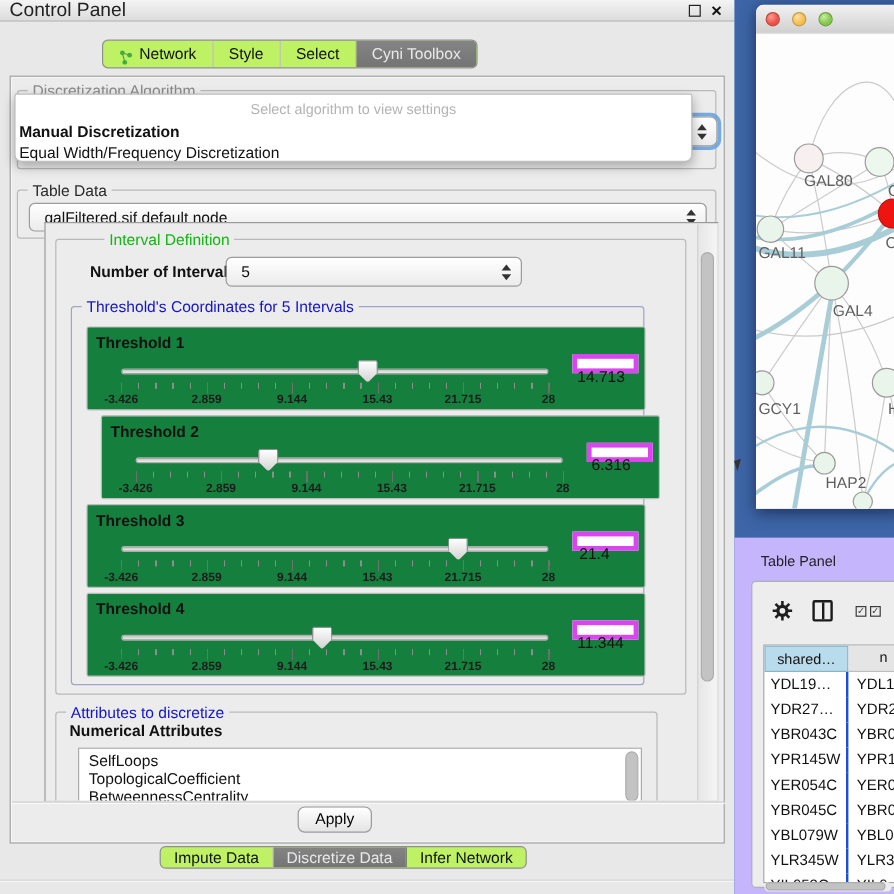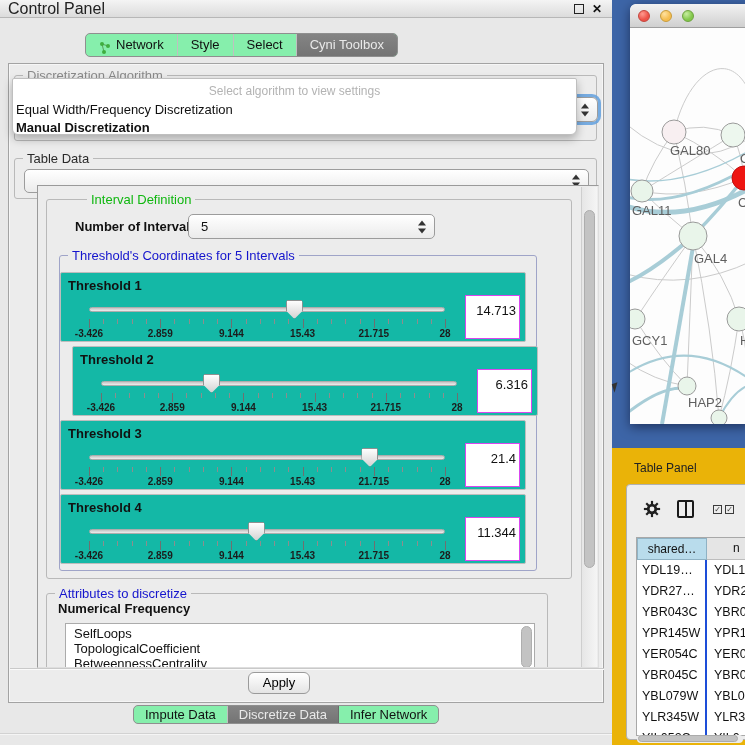--- a/index.html
+++ b/index.html
@@ -8,21 +8,21 @@
   .abs { position:absolute; }
 
   
   #control-panel { left:0; top:0; width:612px; height:745px; background:#e8e8e8; }
   #cp-titlebar { left:0; top:0; width:612px; height:18px;
     background:linear-gradient(#f4f4f4,#dcdcdc); border-bottom:1px solid #b7b7b7; }
   #cp-title { left:8px; top:0; font-size:16px; line-height:18px; color:#222; }
   #float-icon { left:574px; top:4px; width:10px; height:10px; border:1.5px solid #222; background:transparent; }
   #close-icon { left:592px; top:1px; font-size:12px; font-weight:bold; color:#111; line-height:16px; }
 
-  .seg-bar { display:flex; background:#86efac; border:1px solid #8f8f8f; border-radius:5px; overflow:hidden; font-size:13px; }
+  .seg-bar { display:flex; background:#bef264; border:1px solid #8f8f8f; border-radius:5px; overflow:hidden; font-size:13px; }
   .seg { padding:0 13px; line-height:22px; color:#111; border-right:1px solid #c0c0c0; display:flex; align-items:center; gap:5px; white-space:nowrap; }
   .seg:last-child { border-right:none; }
   .seg.sel { background:linear-gradient(#848484,#747474); color:#e9e9e9; border-right-color:#6b6b6b; }
   #top-tabs { left:85px; top:33px; height:24px; }
   #bottom-tabs { left:133px; top:705px; height:19px; }
   #bottom-tabs .seg { line-height:17px; padding:0 11px; }
 
   #main-panel { left:8px; top:63px; width:596px; height:640px; background:#ececec;
     border:1px solid #a3a3a3; box-shadow:inset 0 0 0 1px #f6f6f6; }
 
@@ -50,36 +50,36 @@
   .popup-item.b { font-weight:bold; }
 
   
   #scrollpane { left:28px; top:121px; width:562px; height:483px; background:#ececec;
     border:1px solid; border-color:#9a9a9a #dedede #dedede #9a9a9a; overflow:hidden; }
   #v-scrollbar { right:1px; top:1px; width:16px; height:480px; background:linear-gradient(to right,#e6e6e6,#f5f5f5);
     border-left:1px solid #cecece; }
   #v-thumb { left:2px; top:23px; width:11px; height:358px; background:#c3c3c3; border-radius:6px; border:1px solid #adadad; }
 
   
-  .thr-row { position:absolute; left:0; width:466px; height:70px; border:1px solid #bdbdbd; border-radius:2px; background:#14b8a6; }
+  .thr-row { position:absolute; left:12px; width:466px; height:70px; border:1px solid #bdbdbd; border-radius:2px; background:#15803d; }
   .thr-label { position:absolute; left:7px; top:5px; font-size:13px; font-weight:bold; color:#111; }
   .slider-track { position:absolute; left:28px; top:34px; width:356px; height:5px; border-radius:3px;
     background:linear-gradient(#c4c4c4,#ededed); border:1px solid #adadad; }
   .slider-thumb { position:absolute; top:27px; width:17px; height:19px;
     background:linear-gradient(#fefefe,#d4d4d4); border:1px solid #909090;
     clip-path:polygon(8% 0,92% 0,100% 12%,100% 55%,50% 100%,0 55%,0 12%); }
   .tickstrip { position:absolute; left:28px; top:46px; width:357px; height:9px; }
   .ticks-minor { position:absolute; left:0; top:0; width:100%; height:5px;
     background:repeating-linear-gradient(to right,#8d8d8d 0 1px,transparent 1px 14.24px); }
   .ticks-major { position:absolute; left:0; top:0; width:100%; height:9px;
     background:repeating-linear-gradient(to right,#6f6f6f 0 1px,transparent 1px 71.2px); }
   .slider-labels { position:absolute; left:28px; top:55px; width:357px; height:12px; }
   .slider-labels span { position:absolute; transform:translateX(-50%); font-size:10px; font-weight:bold; color:#1c1c1c; white-space:nowrap; }
-  .thr-value { position:absolute; left:404px; top:22px; width:55px; height:44px; background:#fff;
-    border:1px solid #d946ef; font-size:13px; text-align:right; line-height:30px; padding-right:3px; }
+  .thr-value { position:absolute; left:404px; top:22px; width:55px; height:16px; background:#fff;
+    border:4px solid #d946ef; font-size:13px; text-align:right; line-height:30px; padding-right:20px; }
 
   
   #attr-list { position:absolute; left:18px; top:29px; width:470px; height:160px; background:#fff; border:1px solid #ababab; padding-top:2px; }
   .attr-item { font-size:13px; line-height:15px; padding-left:8px; color:#111; }
   #attr-scroll-thumb { position:absolute; left:455px; top:2px; width:11px; height:42px; background:#c3c3c3; border-radius:6px; border:1px solid #aeaeae; }
 
   #apply-sep { left:1px; top:604px; width:594px; height:2px; border-top:1px solid #c9c9c9; border-bottom:1px solid #fafafa; position:absolute; }
   #apply-btn { left:239px; top:608px; width:62px; height:22px; background:linear-gradient(#ffffff,#e4e4e4);
     border:1px solid #9a9a9a; border-radius:6px; font-size:13px; text-align:center; line-height:20px; }
   #cp-bottom-line { left:0; top:733px; width:612px; height:2px; border-top:1px solid #d2d2d2; border-bottom:1px solid #f5f5f5; }
@@ -91,21 +91,21 @@
   #net-titlebar { left:0; top:0; width:100%; height:24px; background:linear-gradient(#f2f2f2,#d0d0d0);
     border-bottom:1px solid #9f9f9f; border-radius:6px 0 0 0; position:absolute; }
   .tlight { position:absolute; top:6px; width:12px; height:12px; border-radius:50%; }
   #tl-red   { left:8px;  background:radial-gradient(circle at 35% 30%,#ff9a8f,#ed5248 60%); border:1px solid #c2443c; }
   #tl-yellow{ left:30px; background:radial-gradient(circle at 35% 30%,#ffe2a0,#f5bd4f 60%); border:1px solid #c79b3b; }
   #tl-green { left:52px; background:radial-gradient(circle at 35% 30%,#c7eda0,#83c84b 60%); border:1px solid #6da23f; }
   #net-content { left:0; top:25px; width:120px; height:395px; position:absolute; background:#fdfdfd; }
   #net-svg text { font-family:"Liberation Sans",sans-serif; font-size:13px; fill:#5f5f5f; }
 
   
-  #table-section { left:0px; top:448px; width:133px; height:297px; background:#eab308; position:absolute; }
+  #table-section { left:0px; top:448px; width:133px; height:297px; background:#c4b5fd; position:absolute; }
   #tp-title { left:22px; top:13px; font-size:12px; color:#222; position:absolute; }
   #tp-box { left:14px; top:36px; width:125px; height:256px; background:#ededed; border:1px solid #b0b0b0; border-radius:4px; position:absolute; }
   #tp-gear { left:16px; top:15px; width:18px; height:18px; position:absolute; }
   #tp-cols { left:50px; top:15px; width:17px; height:18px; border:2px solid #1a1a1a; border-radius:2px; position:absolute; }
   #tp-cols::after { content:""; position:absolute; left:50%; top:0; width:2px; height:100%; background:#1a1a1a; transform:translateX(-50%); }
   .mini-check { position:absolute; top:20px; width:9px; height:9px; border:1.5px solid #3b3b3b; font-size:8px; line-height:7px; text-align:center; color:#3b3b3b; }
   #chk1 { left:86px; } #chk2 { left:98px; }
 
   #tp-table { left:9px; top:52px; width:118px; height:199px; background:#fff; border:1px solid #a8a8a8; position:absolute; overflow:hidden; }
   #tp-header { display:flex; height:22px; font-size:12px; }
@@ -164,20 +164,21 @@
     <div class="group" style="left:5px; top:11px; width:583px; height:66px;">
       <span class="group-label lbl-gray">Discretization Algorithm</span>
       <div id="algo-combo" class="combo">
         <span class="stepper"></span>
       </div>
     </div>
 
     <div class="group" style="left:5px; top:78px; width:583px; height:41px;margin-top:16px;">
       <span class="group-label" style="color:#2a2a2a;">Table Data</span>
       <div class="combo" style="left:9px; top:10px; width:565px; height:24px; line-height:23px;">
+        <span>galFiltered.sif default node</span>
         <span class="stepper"></span>
       </div>
     </div>
 
     <div id="scrollpane" class="abs">
 
       <div class="group" style="left:8px; top:13px; width:526px; height:380px;">
         <span class="group-label lbl-green">Interval Definition</span>
 
         <span class="abs" style="left:28px; top:19px; font-size:13px; font-weight:bold;">Number of Intervals</span>
@@ -262,42 +263,42 @@
                 <span style="left: 284.8px;">21.715</span>
                 <span style="left: 356px;">28</span>
               </div>
             <div class="thr-value">11.344</div>
           </div>
         </div>
       </div>
 
       <div class="group" style="left:8px; top:407px; width:502px; height:200px;">
         <span class="group-label lbl-blue">Attributes to discretize</span>
-        <span class="abs" style="left:11px; top:7px; font-size:13px; font-weight:bold;">Numerical Frequency</span>
+        <span class="abs" style="left:11px; top:7px; font-size:13px; font-weight:bold;">Numerical Attributes</span>
         <div id="attr-list">
           <div id="attr-scroll-thumb"></div>
         <div class="attr-item">SelfLoops</div>
             <div class="attr-item">TopologicalCoefficient</div>
             <div class="attr-item">BetweennessCentrality</div>
           </div>
       </div>
 
       <div id="v-scrollbar" class="abs">
         <div id="v-thumb" class="abs"></div>
       </div>
     </div>
 
     <div id="apply-sep"></div>
     <button id="apply-btn" class="abs">Apply</button>
   </div>
 
   <div id="algo-popup" class="abs">
     <div id="popup-hint">Select algorithm to view settings</div>
+    <div class="popup-item b">Manual Discretization</div>
     <div class="popup-item">Equal Width/Frequency Discretization</div>
-    <div class="popup-item b">Manual Discretization</div>
   </div>
 
   <div id="bottom-tabs" class="seg-bar abs">
     <div class="seg">
         <span>Impute Data</span>
       </div>
     <div class="seg sel">
         <span>Discretize Data</span>
       </div>
     <div class="seg">

